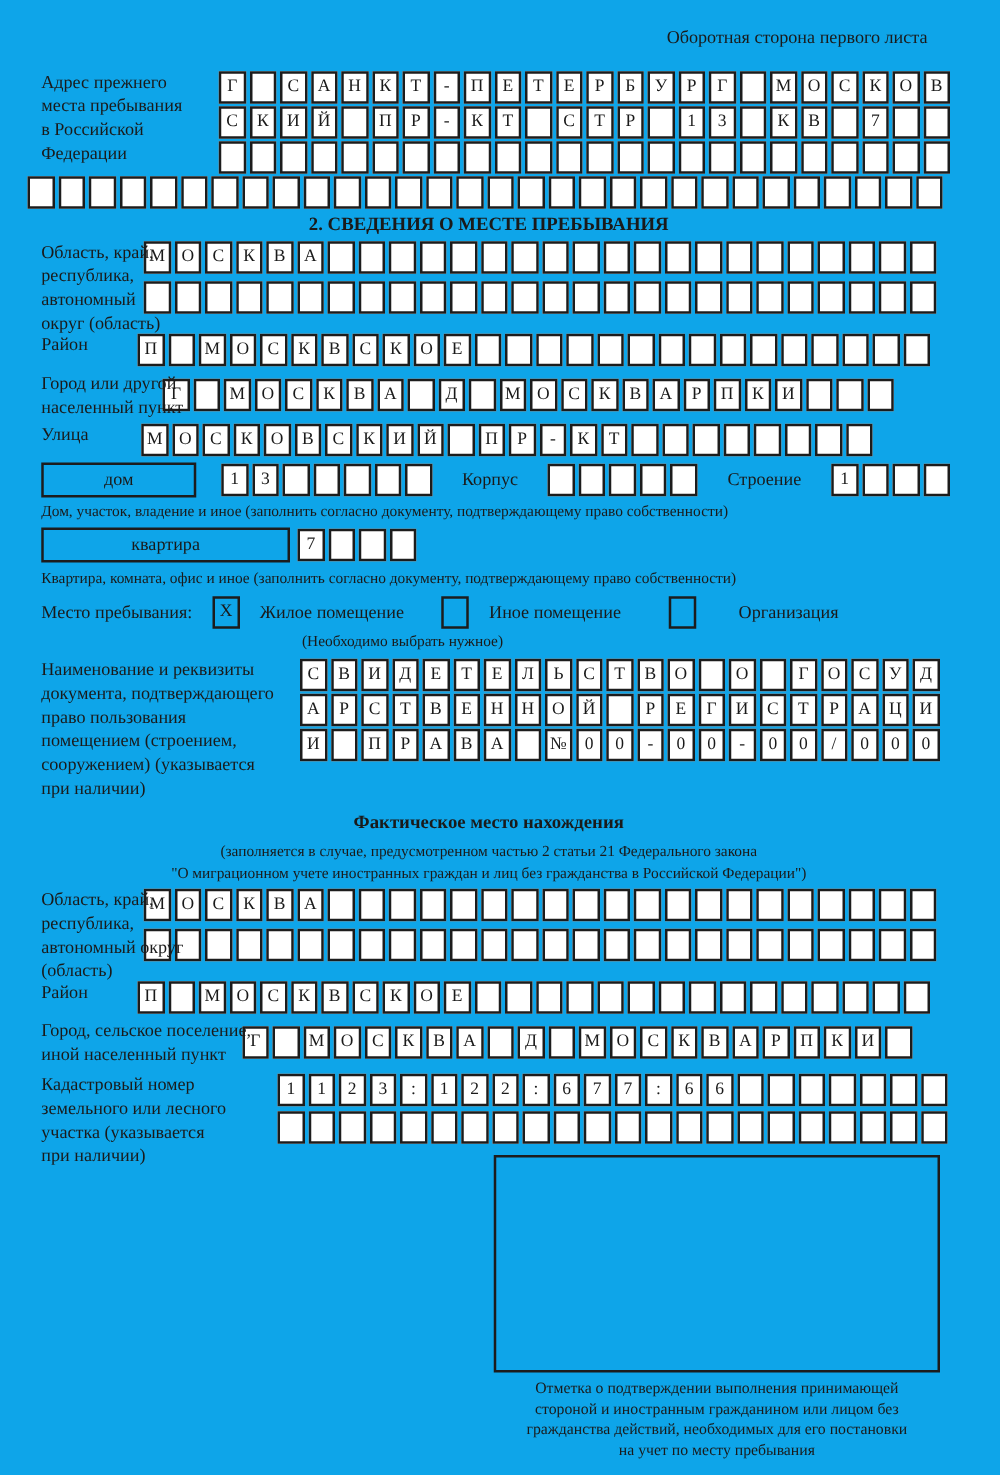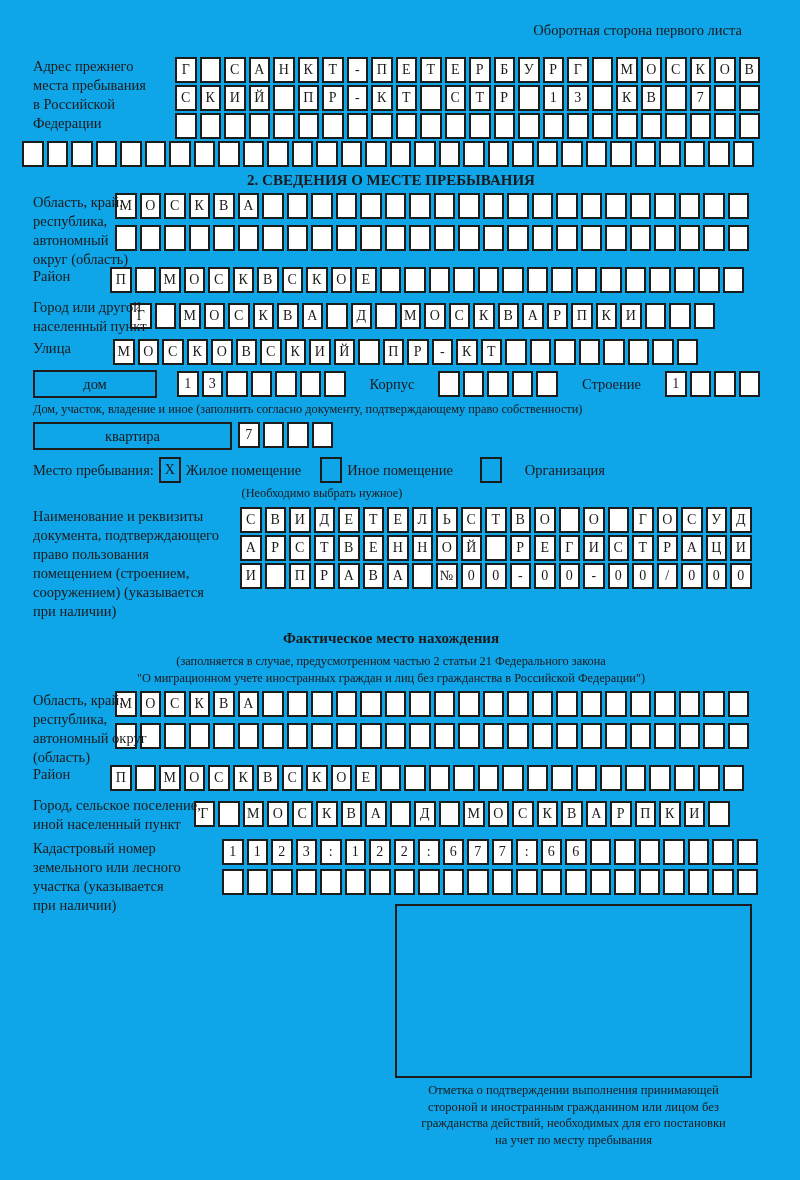--- a/index.html
+++ b/index.html
@@ -53,24 +53,24 @@
   .named-box {
     border:2px solid #1c1c1c; height:28px;
     display:flex; align-items:center; justify-content:center;
     font-size:14.5px;
   }
   .dom-box { width:168px; }
   .kv-box  { width:199px; }
   .inline-label { font-size:14.5px; padding:0 4px; }
 
   .house-cap { margin-left:11px; margin-top:4px; }
-  .kv-row { display:flex; align-items:flex-start; margin-left:11px; margin-top:5px; gap:6px; }
+  .kv-row { display:flex; align-items:center; margin-left:11px; margin-top:5px; gap:6px; }
   .kv-cap { margin-left:11px; margin-top:5px; }
 
-  .stay-row { display:flex; align-items:center; margin-left:11px; margin-top:7px; gap:5px; font-size:14.5px; }
+  .stay-row { display:flex; align-items:center; margin-left:11px; margin-top:7px; gap:16px; font-size:14.5px; }
   .checkbox {
     width:22px; height:26px; border:2px solid #1c1c1c;
     display:flex; align-items:center; justify-content:center; font-size:14px;
   }
   .stay-note { margin-left:140px; width:320px; text-align:center; margin-top:3px; }
 
   .doc-block { position:relative; display:flex; margin-top:6px; }
   .doc-block .label { width:218px; padding-left:11px; }
 
   .fact-title { margin-top:9px; }
@@ -409,20 +409,21 @@
 
   <div class="kv-row">
     <div class="named-box kv-box">квартира</div>
     <div class="cells">
         <span class="cell">7</span>
         <span class="cell"></span>
         <span class="cell"></span>
         <span class="cell"></span>
       </div>
   </div>
+  <div class="cap kv-cap">Квартира, комната, офис и иное (заполнить согласно документу, подтверждающему право собственности)</div>
 
   <div class="stay-row">
     <span>Место пребывания:</span>
     <span class="checkbox">X</span>
     <span>Жилое помещение</span>
     <span class="checkbox" style="margin-left:14px;"></span>
     <span>Иное помещение</span>
     <span class="checkbox" style="margin-left:22px;"></span>
     <span style="margin-left:18px;">Организация</span>
   </div>

